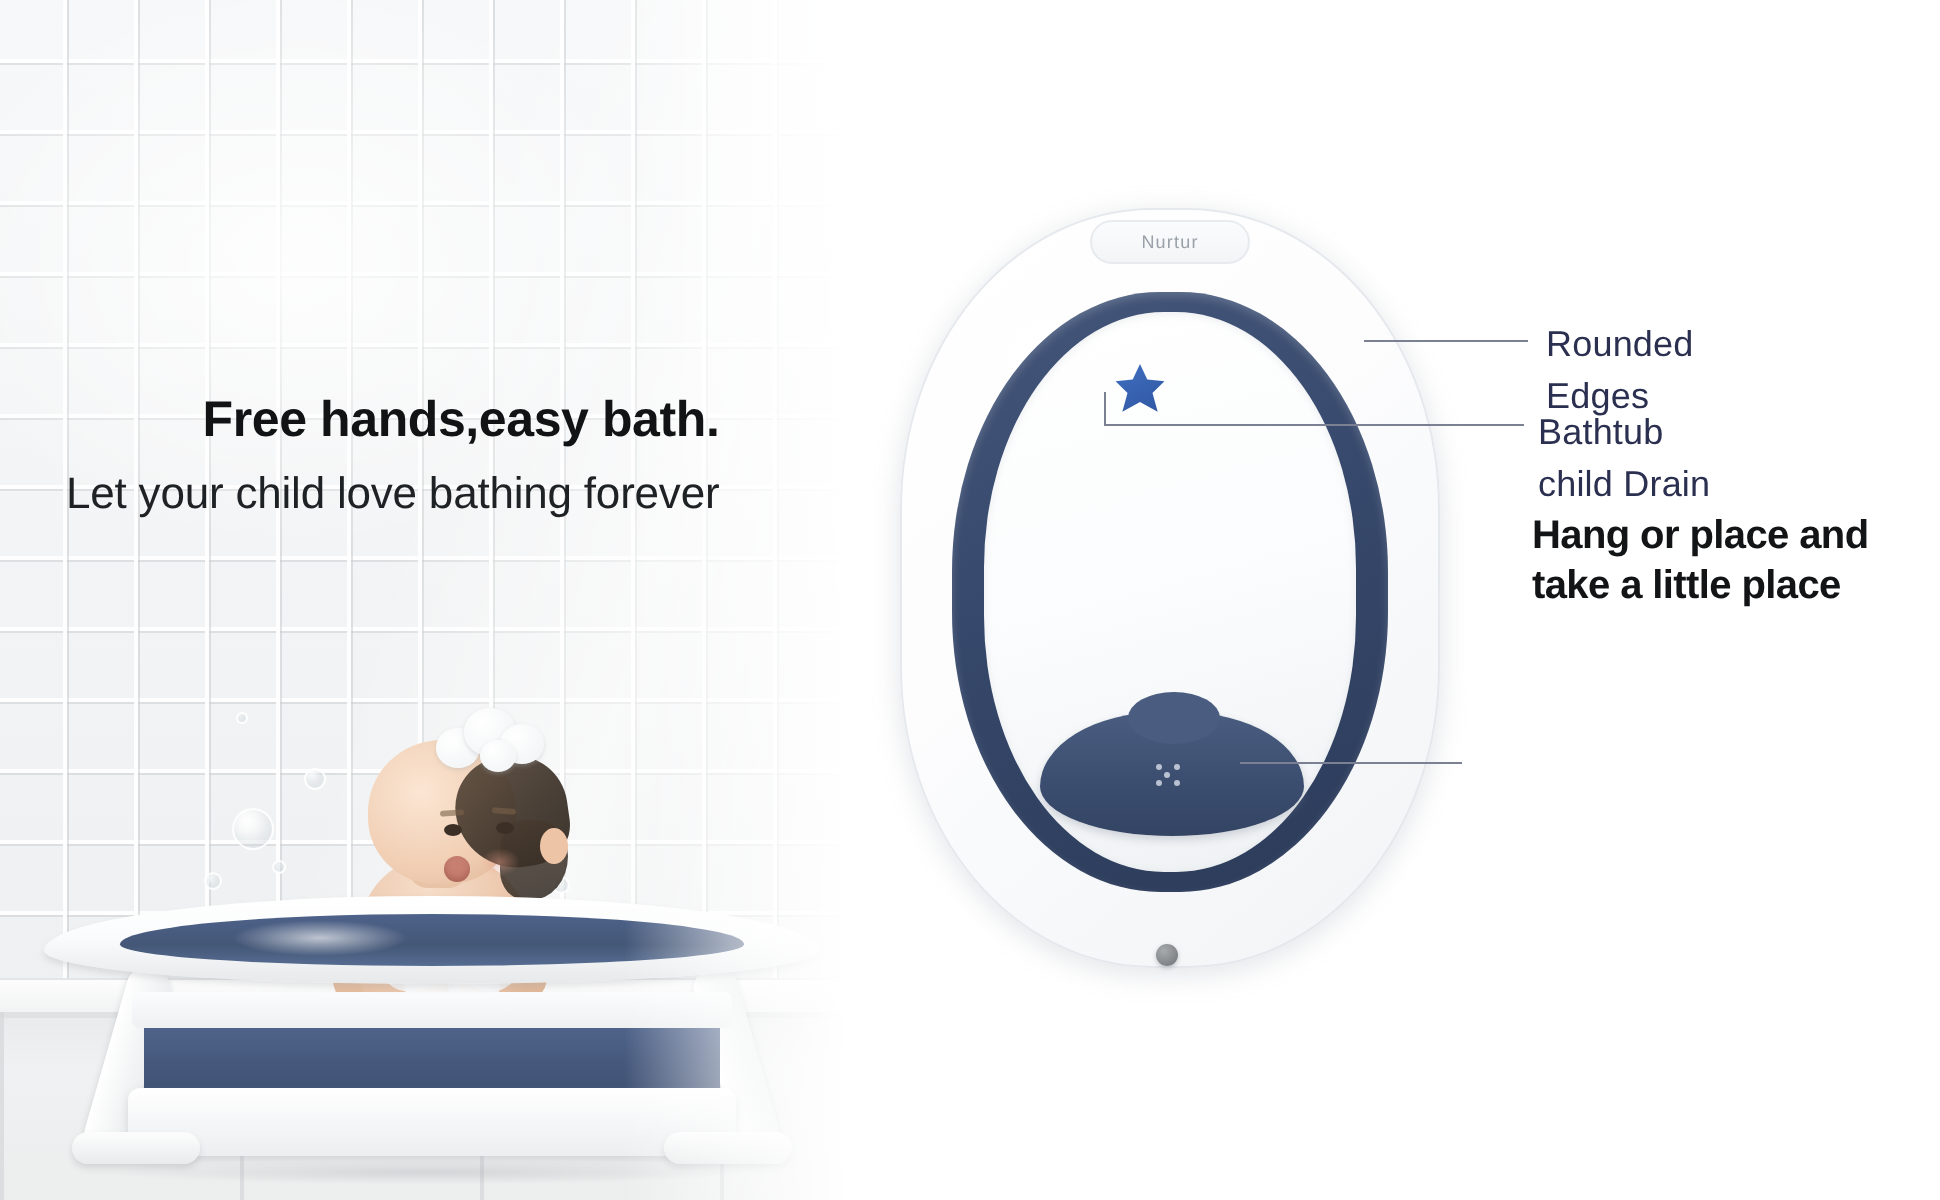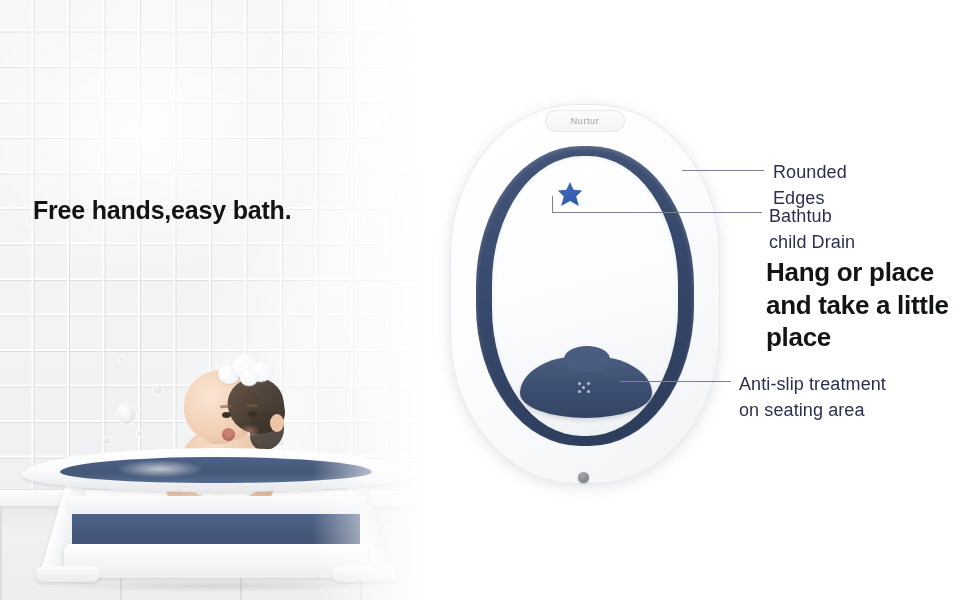--- a/index.html
+++ b/index.html
@@ -323,21 +323,21 @@
 
   
   .callout {
     position: absolute;
     font-size: 18px; line-height: 1.42;
     color: #2b3050; font-weight: 400;
     letter-spacing: 0.1px;
   }
   .big-claim {
     position: absolute; left: 334px; top: 256px; width: 200px;
-    font-size: 26px; font-weight: 600; color: #121416;
+    font-size: 20px; font-weight: 600; color: #121416;
     line-height: 1.25; letter-spacing: -0.3px;
   }
 </style>
 </head>
 <body>
 
 <div id="stage">
 
   <div class="photo-panel">
     <div class="wall"></div>
@@ -400,20 +400,21 @@
       <div class="tub-rim-inner"></div>
       <div class="foot l"></div>
       <div class="foot r"></div>
       <div class="tub-shadow"></div>
     </div>
 
     <div class="photo-fade"></div>
 
     <div class="headline-block">
       <div class="h-main">Free hands,easy bath.</div>
+      <div class="h-sub">Let your child love bathing forever</div>
     </div>
   </div>
 
   <div class="product-panel">
 
     <div class="tub-top">
       <div class="tt-outer"></div>
       <div class="tt-navy-ring"></div>
       <div class="tt-inner-white"></div>
       <div class="tt-brand">
@@ -442,21 +443,17 @@
     <div class="callout" style="left:341px;top:160px;">
       <div>Rounded</div>
       <div>Edges</div>
     </div>
 
     <div class="callout" style="left:337px;top:204px;">
       <div>Bathtub</div>
       <div>child Drain</div>
     </div>
 
-    <div class="callout" style="left:307px;top:372px;">
-      <div>Anti-slip treatment</div>
-      <div>on seating area</div>
-    </div>
 
     <div class="big-claim">Hang or place and take a little place</div>
   </div>
 
 </div>
 
 </body></html>

